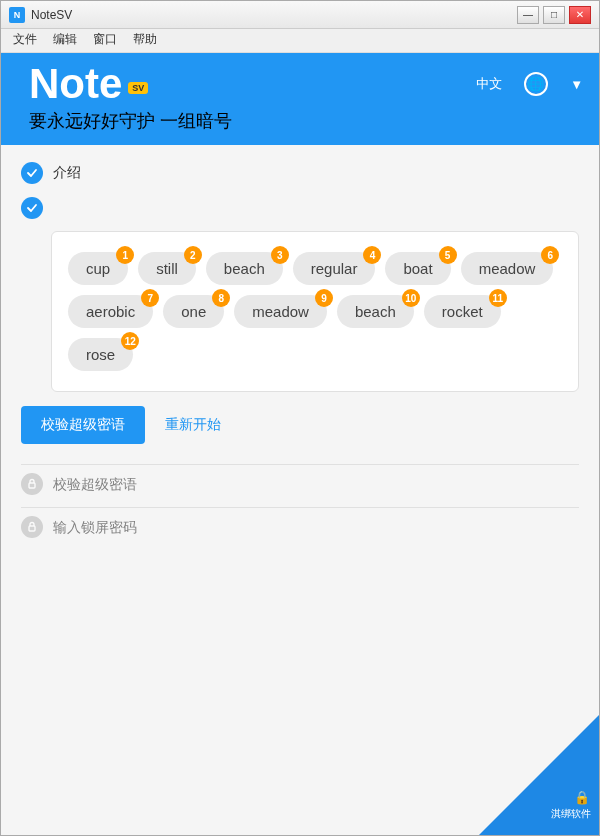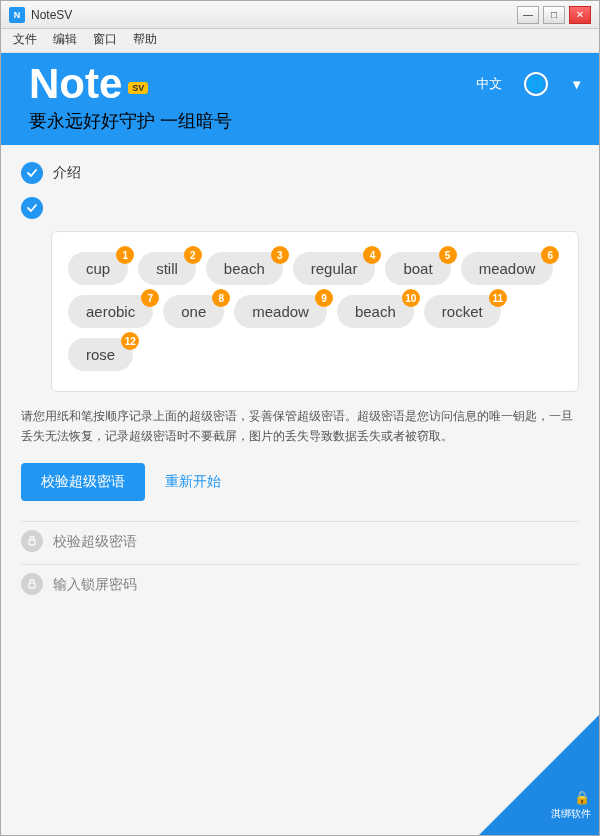--- a/index.html
+++ b/index.html
@@ -432,21 +432,20 @@
           <span class="word-num">11</span>
         </div>
         <div class="word-tag">
           <span>rose</span>
           <span class="word-num">12</span>
         </div>
 
       </div>
     </div>
 
-    <p class="desc-text">请您用纸和笔按顺序记录上面的超级密语，妥善保管超级密语。超级密语是您访问信息的唯一钥匙，一旦丢失无法恢复，记录超级密语时不要截屏，图片的丢失导致数据丢失或者被窃取。</p>
 
     <div class="action-buttons">
       <button class="btn-primary">校验超级密语</button>
       <button class="btn-link">重新开始</button>
     </div>
 
     <div class="divider"></div>
 
     <div class="step-item-disabled">
       <div class="step-icon-gray">

